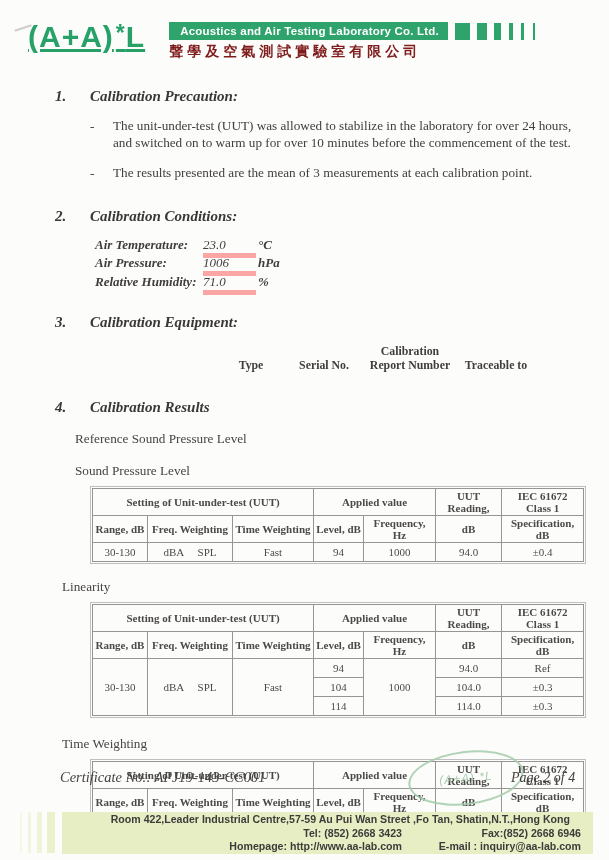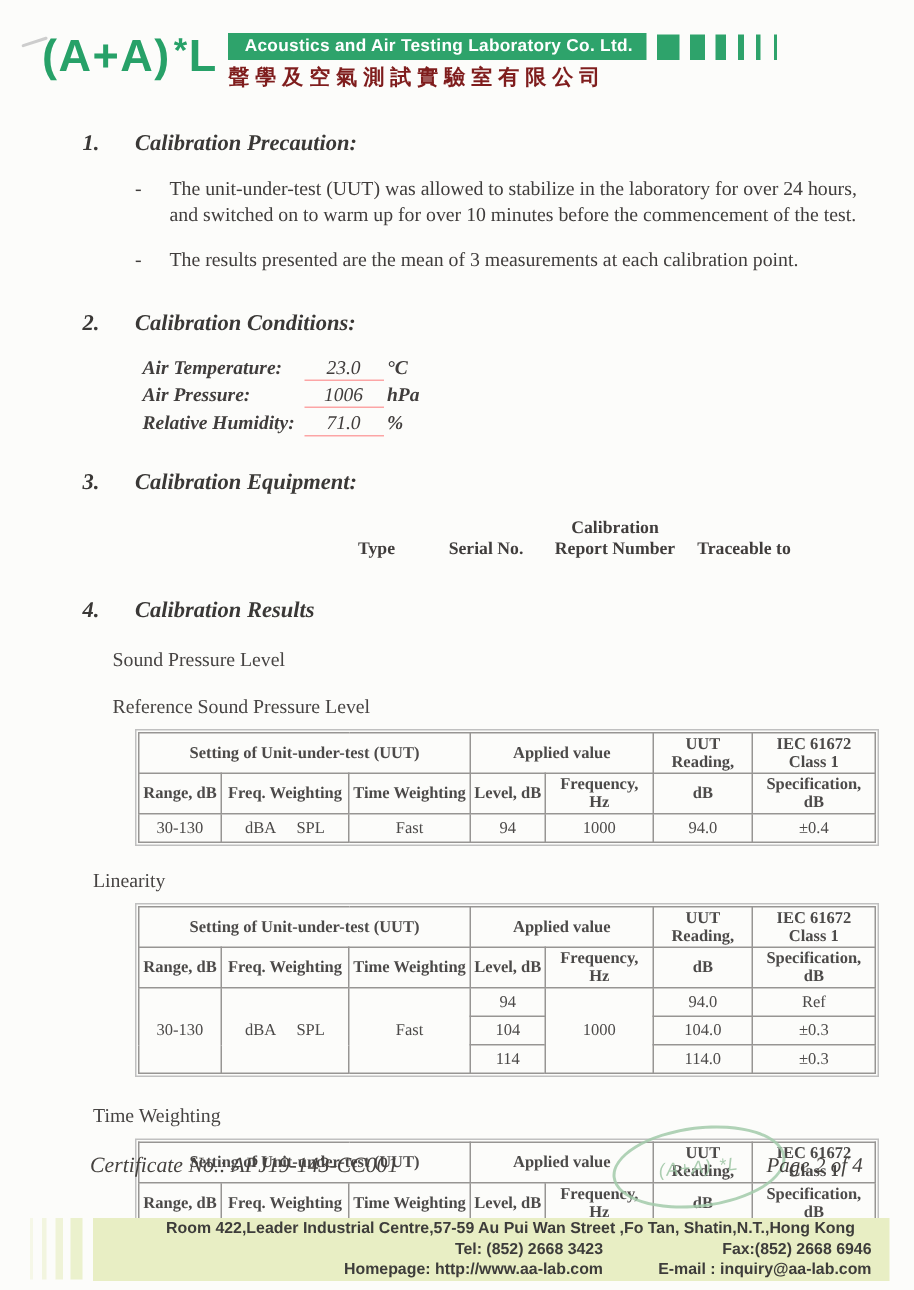--- a/index.html
+++ b/index.html
@@ -10,23 +10,23 @@
     color:#403d3c;
     -webkit-font-smoothing:antialiased;
   }
   .page{position:relative;width:609px;height:860px;}
 
   
   .hdr{display:flex;align-items:flex-start;padding:16px 0 0 28px;}
   .pencil-mark{position:absolute;left:14px;top:27px;width:18px;height:1.5px;
     background:#b9b9b9;transform:rotate(-18deg);border-radius:2px;opacity:.7;}
   .logo{font-family:"Liberation Sans",sans-serif;font-weight:bold;
-    color:#27a168;font-size:30px;letter-spacing:1px;line-height:34px;white-space:nowrap;}
+    color:#27a168;font-size:30px;letter-spacing:1px;line-height:34px;white-space:nowrap;text-decoration:underline;}
   .logo .star{font-size:23px;vertical-align:6px;margin-left:2px;}
-  .hdr-right{margin-left:7px;margin-top:6px;}
+  .hdr-right{margin-left:24px;margin-top:6px;}
   .banner-row{display:flex;align-items:center;}
   .banner{background:#2ea36b;color:#fff;font-family:"Liberation Sans",sans-serif;
     font-weight:bold;font-size:11.5px;padding:3px 9px 3px 11px;letter-spacing:.2px;white-space:nowrap;}
   .bars{display:flex;align-items:center;margin-left:7px;}
   .bars span{display:inline-block;height:17px;background:#2ea36b;}
   .b1{width:15px;margin-right:7px;}.b2{width:10px;margin-right:7px;}
   .b3{width:7px;margin-right:8px;}.b4{width:4px;margin-right:8px;}
   .b5{width:3px;margin-right:9px;}.b6{width:2px;}
   .banner-zh{color:#7f1d1d;font-size:14px;letter-spacing:4px;margin-top:3px;
     font-weight:600;font-family:Liberation Mono, monospace;}
@@ -41,22 +41,22 @@
 
   
   .bullets{margin:13px 0 0 90px;width:487px;font-size:13.2px;line-height:16.5px;}
   .bullet{display:flex;margin-bottom:14px;}
   .bullet .dash{width:23px;flex:none;}
 
   
   .conds{margin:12px 0 0 95px;font-size:13px;}
   .cond-row{display:flex;align-items:baseline;height:18.5px;font-style:italic;}
   .cond-label{width:108px;font-weight:bold;}
-  .cond-value{display:inline-block;width:52px;text-align:center;
-    border-bottom:1px solid #fca5a5;padding-right:1px;}
+  .cond-value{display:inline-block;width:52px;text-align:left;
+    border-bottom:5px solid #fca5a5;padding-right:1px;}
   .cond-unit{font-weight:bold;margin-left:2px;}
 
   
   .equip{margin:14px 0 0 95px;font-size:11.8px;width:440px;}
   .equip-head,.equip-row{display:grid;grid-template-columns:122px 68px 78px 94px 78px;}
   .equip-head div{font-weight:bold;text-align:center;align-self:end;line-height:13.5px;}
   .equip-row{margin-top:11px;}
   .equip-row div{text-align:center;}
   .equip-row .ename{font-weight:bold;text-align:left;}
 
@@ -174,22 +174,22 @@
       <div>Serial No.</div>
       <div>Calibration Report Number</div>
       <div>Traceable to</div>
     </div>
   </div>
 
   <div class="sec s4">
     <span class="num">4.</span>
     <span>Calibration Results</span>
   </div>
+  <div class="sub-label sub2">Reference Sound Pressure Level</div>
   <div class="sub-label sub1">Sound Pressure Level</div>
-  <div class="sub-label sub2">Reference Sound Pressure Level</div>
 
   <table class="res">
     <colgroup>
         <col class="c-range">
         <col class="c-freq">
         <col class="c-time">
         <col class="c-level">
         <col class="c-hz">
         <col class="c-uut">
         <col class="c-spec">

